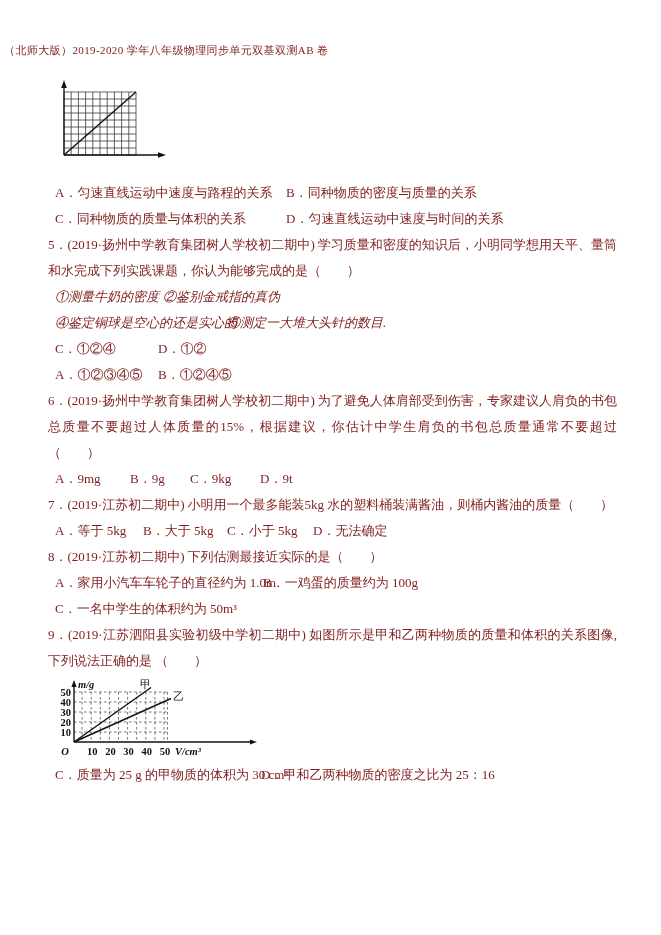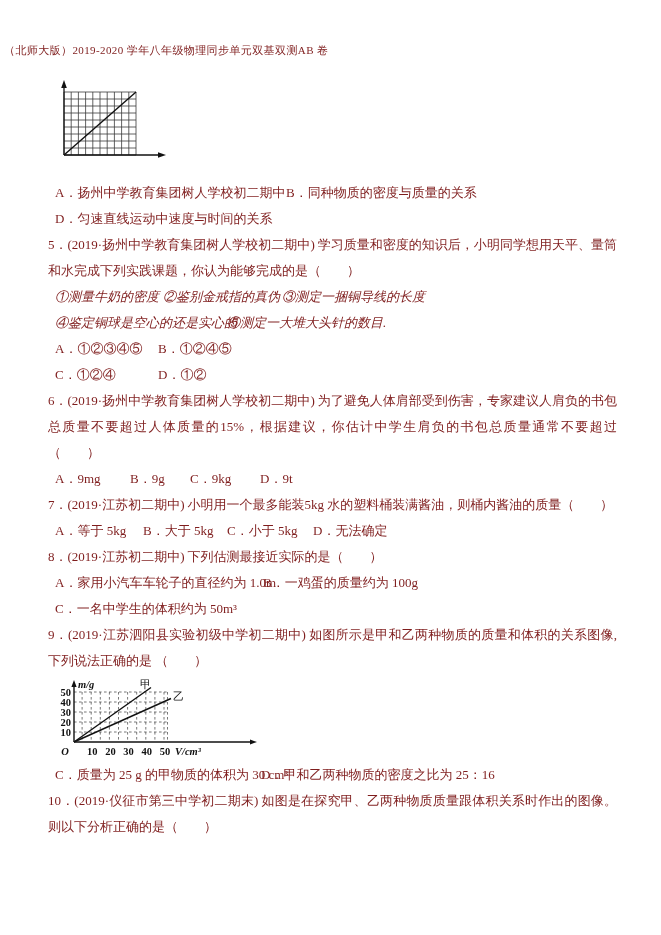--- a/index.html
+++ b/index.html
@@ -72,44 +72,44 @@
     <g stroke="#111" stroke-width="1.3">
       <line x1="8" y1="75" x2="8" y2="5"></line>
       <line x1="8" y1="75" x2="104" y2="75"></line>
     </g>
     <polygon points="8,0 5.2,8 10.8,8" fill="#111"></polygon>
     <polygon points="110,75 102,72.2 102,77.8" fill="#111"></polygon>
     <line x1="8" y1="75" x2="80" y2="12" stroke="#111" stroke-width="1.4"></line>
   </svg>
 
   <div class="optrow">
-    <span class="opt" style="width:231px">A．扬州中学教育集团树人学校初二期中</span>
+    <span class="opt" style="width:231px">A．匀速直线运动中速度与路程的关系</span>
     <span class="opt">B．同种物质的密度与质量的关系</span>
   </div>
   <div class="optrow">
+    <span class="opt" style="width:231px">C．同种物质的质量与体积的关系</span>
     <span class="opt">D．匀速直线运动中速度与时间的关系</span>
   </div>
 
   <p class="stem"><span class="src">5．(2019·扬州中学教育集团树人学校初二期中)</span><span>学习质量和密度的知识后，小明同学想用天平、量筒和水完成下列实践课题，你认为能够完成的是（　　）</span></p>
   <div class="itemrow">
     <span style="width:108px">①测量牛奶的密度</span>
     <span style="width:119px">②鉴别金戒指的真伪</span>
-    <span>③测定一捆铜导线的长度</span>
   </div>
   <div class="itemrow">
     <span style="width:172px">④鉴定铜球是空心的还是实心的</span>
     <span>⑤测定一大堆大头针的数目.</span>
   </div>
   <div class="optrow">
+    <span class="opt" style="width:103px">C．①②④</span>
+    <span class="opt">D．①②</span>
+  </div>
+  <div class="optrow">
     <span class="opt" style="width:103px">A．①②③④⑤</span>
     <span class="opt">B．①②④⑤</span>
-  </div>
-  <div class="optrow">
-    <span class="opt" style="width:103px">C．①②④</span>
-    <span class="opt">D．①②</span>
   </div>
 
   <p class="stem"><span class="src">6．(2019·扬州中学教育集团树人学校初二期中)</span><span>为了避免人体肩部受到伤害，专家建议人肩负的书包总质量不要超过人体质量的15%，根据建议，你估计中学生肩负的书包总质量通常不要超过（　　）</span></p>
   <div class="optrow">
     <span class="opt" style="width:75px">A．9mg</span>
     <span class="opt" style="width:60px">B．9g</span>
     <span class="opt" style="width:70px">C．9kg</span>
     <span class="opt">D．9t</span>
   </div>
 
@@ -176,15 +176,14 @@
     <text class="serieslab" x="125" y="22">乙</text>
   </svg>
 
   <div class="optrow">
   </div>
   <div class="optrow">
     <span class="opt" style="width:206px">C．质量为 25 g 的甲物质的体积为 30 cm³</span>
     <span class="opt">D．甲和乙两种物质的密度之比为 25：16</span>
   </div>
 
-  <p class="stem"><span class="src">10．(2019·仪征市第三中学初二期末)</span><span>如图是在探究甲、乙两种物质质量跟体积关系时作出的图像。则以下分析正确的是（　　）</span></p>
 
 </div>
 
 </body></html>

